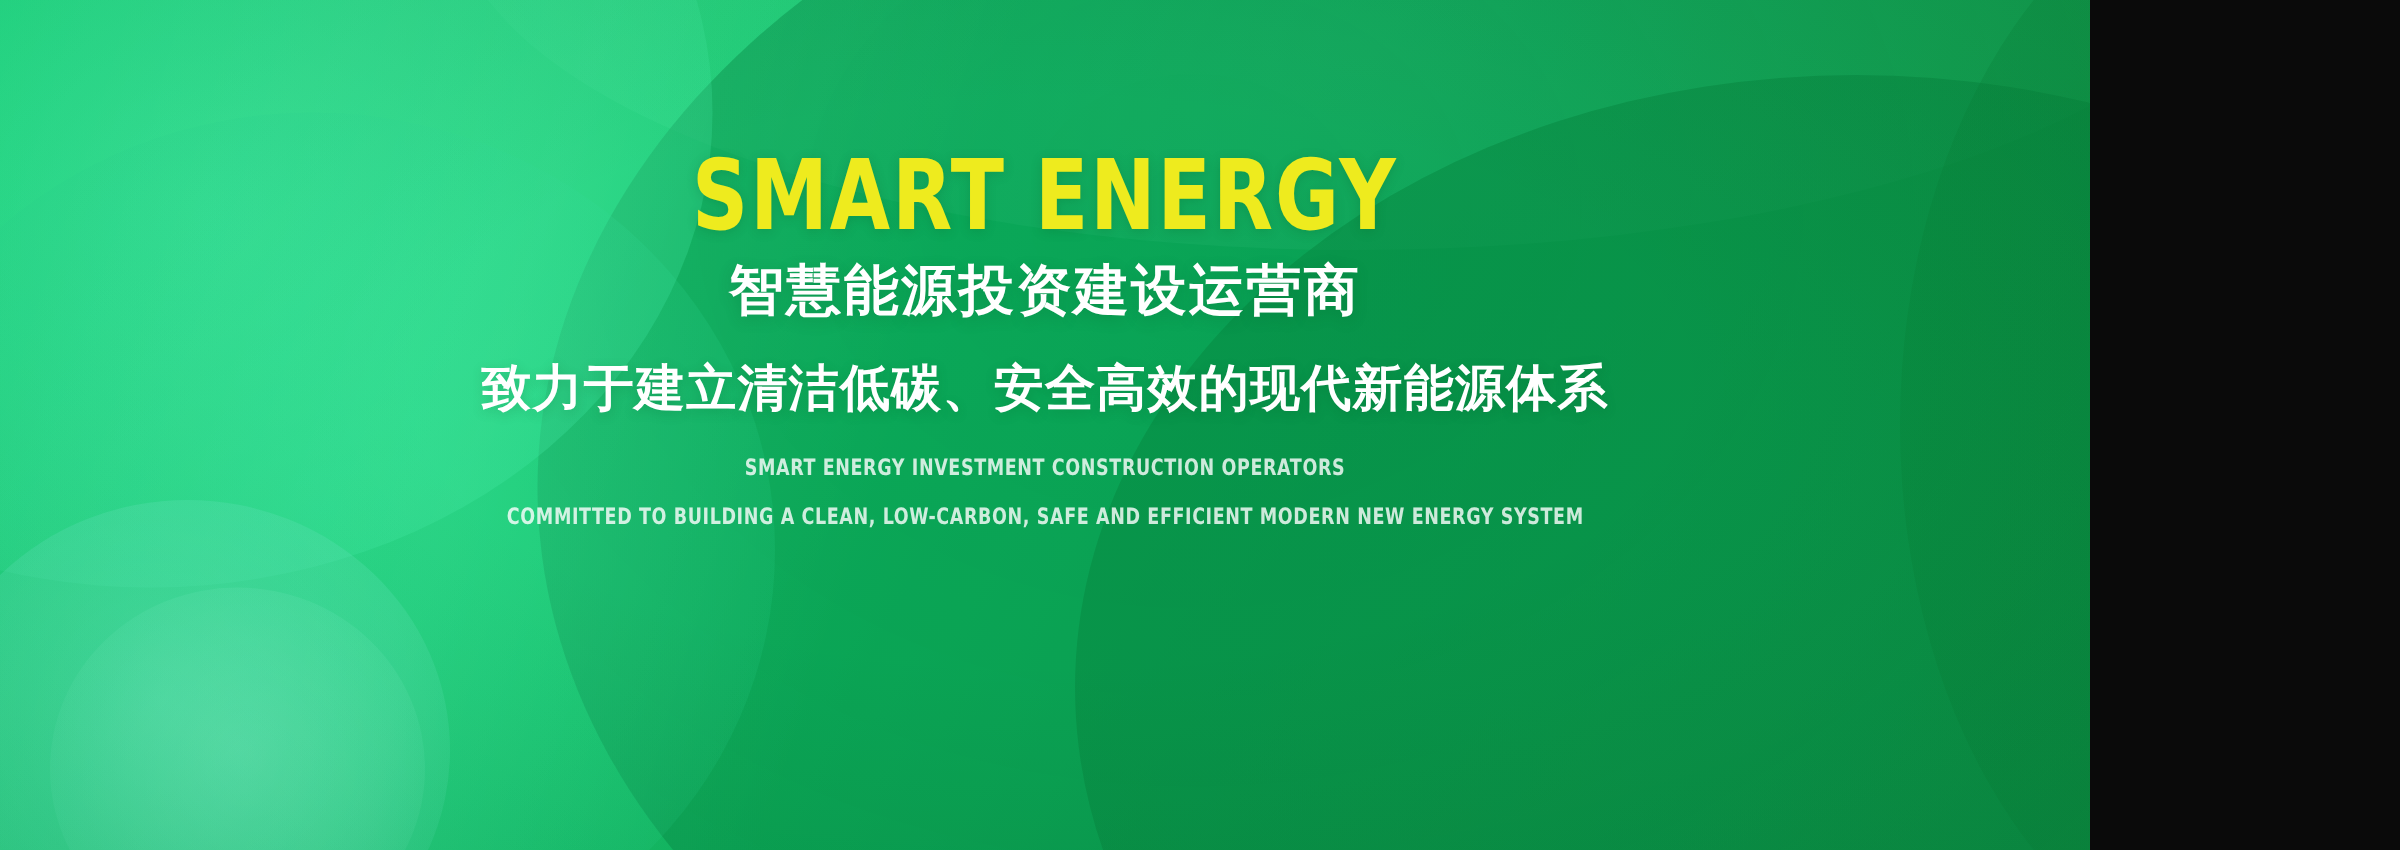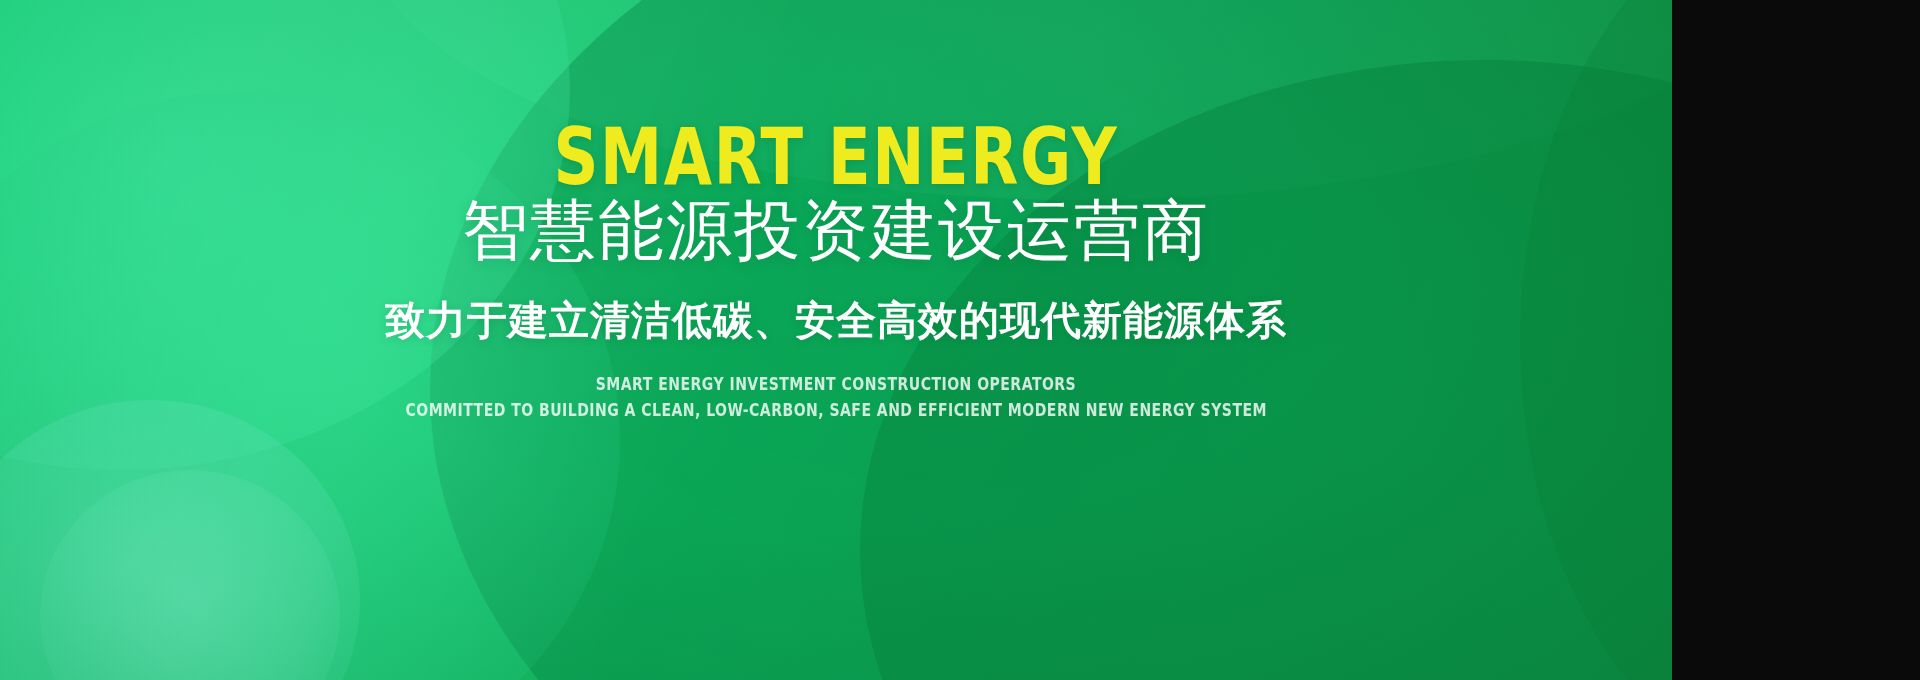--- a/index.html
+++ b/index.html
@@ -164,23 +164,24 @@
     line-height: 1;
     letter-spacing: 2px;
     color: #eeeb1e;
     transform: scaleX(0.80);
     transform-origin: center center;
     white-space: nowrap;
     text-shadow: 0 2px 10px rgba(0,70,30,0.18);
   }
 
   .headline-cn {
+    margin-top: 14px;
     font-family: "DejaVu Sans", "Liberation Sans", sans-serif;
-    font-size: 66px;
-    font-weight: 400;
+    font-size: 44px;
+    font-weight: 700;
     line-height: 1.06;
     letter-spacing: 2px;
     color: #ffffff;
     white-space: nowrap;
     text-shadow: 0 3px 12px rgba(0,70,30,0.20);
   }
 
   .subhead-cn {
     margin-top: 34px;
     font-family: Liberation Mono, monospace;
@@ -191,21 +192,21 @@
     color: #ffffff;
     white-space: nowrap;
     text-shadow: 0 2px 9px rgba(0,70,30,0.18);
   }
 
   .tagline-group {
     margin-top: 26px;
     display: flex;
     flex-direction: column;
     align-items: center;
-    gap: 6px;
+    gap: 20px;
   }
   .tagline-en {
     font-family: "DejaVu Sans", sans-serif;
     font-size: 18px;
     font-weight: 700;
     letter-spacing: 0.6px;
     line-height: 1.1;
     color: rgba(255,255,255,0.80);
     transform: scaleX(0.78);
     transform-origin: center center;

